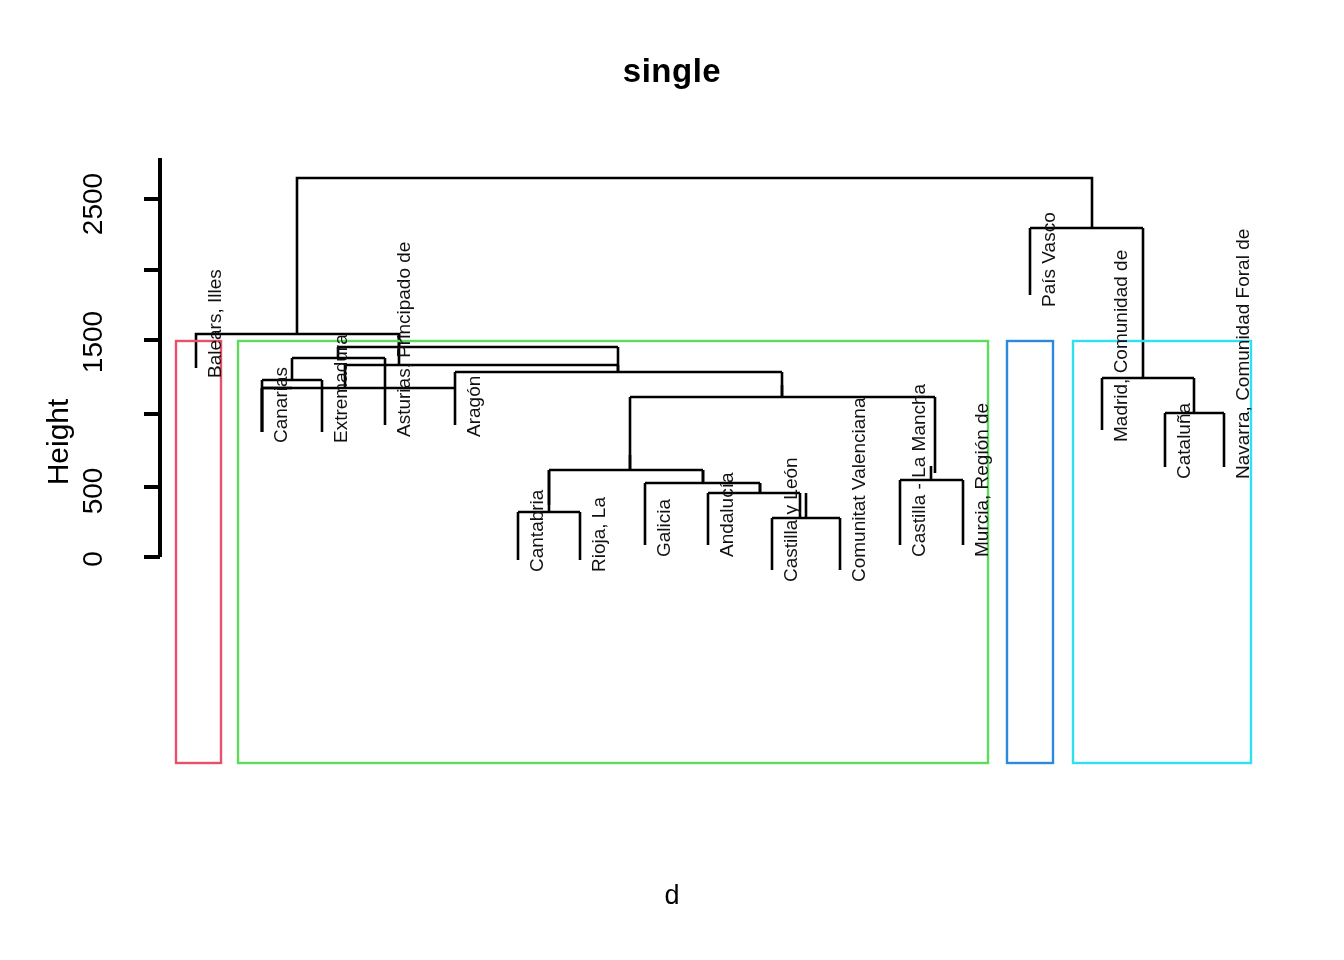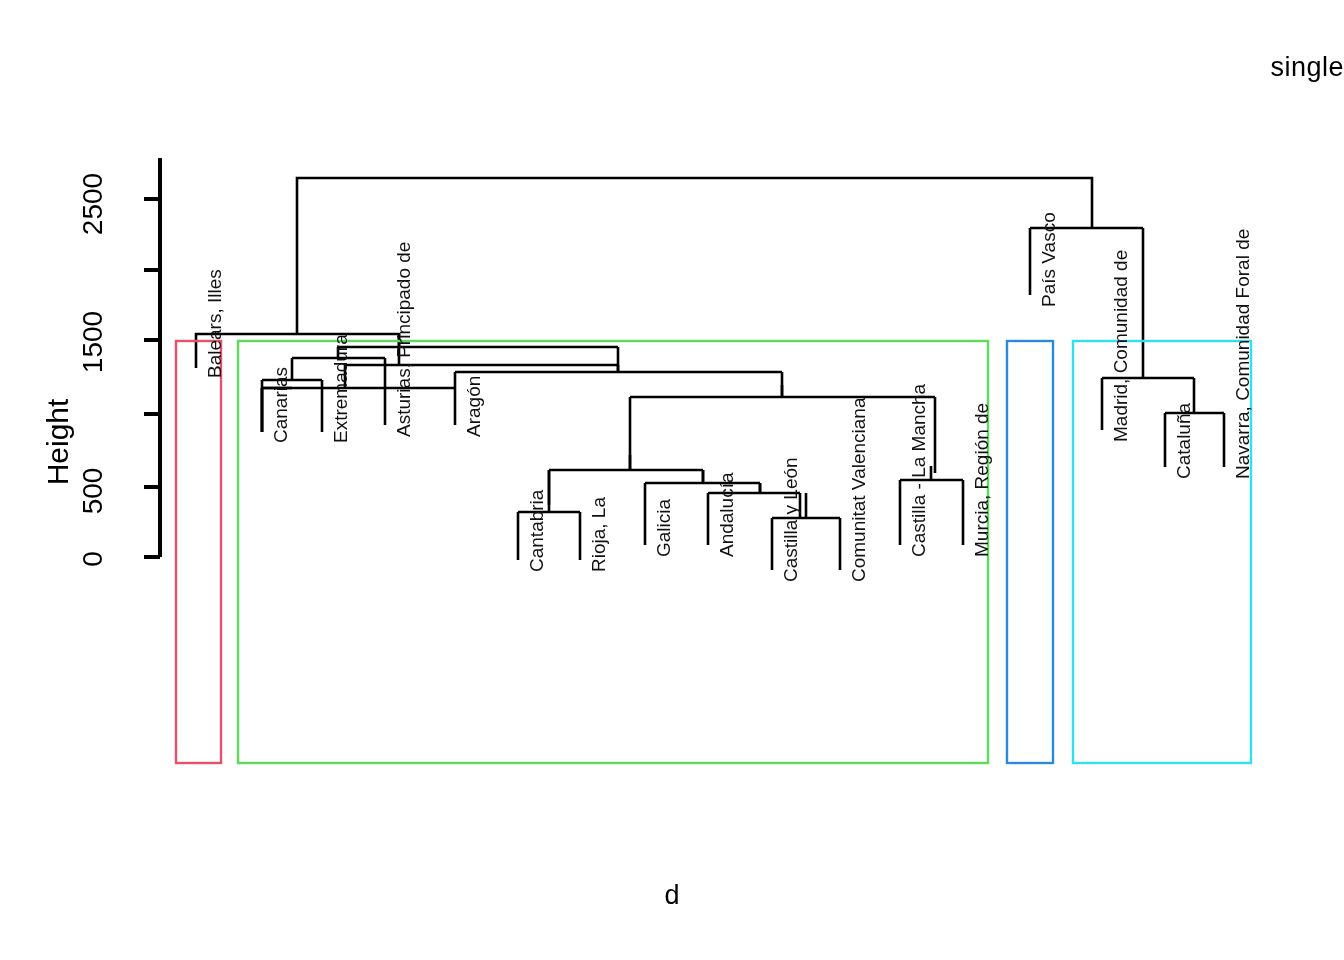--- a/index.html
+++ b/index.html
@@ -8,24 +8,24 @@
     width:1344px;height:960px;
     background:#ffffff;
     font-family:"Liberation Sans", sans-serif;
     overflow:hidden;
     position:relative;
   }
   #plot{position:absolute;left:0;top:0;width:1344px;height:960px;}
   .title{
     position:absolute;
     width:100%;
-    text-align:right;
+    text-align:center;
     top:52px;
-    font-size:27px;
-    font-weight:normal;
+    font-size:33px;
+    font-weight:bold;
     color:#000;
     letter-spacing:0.5px;
   }
   .xlab{
     position:absolute;
     width:100%;
     text-align:center;
     top:880px;
     font-size:27px;
     color:#000;

